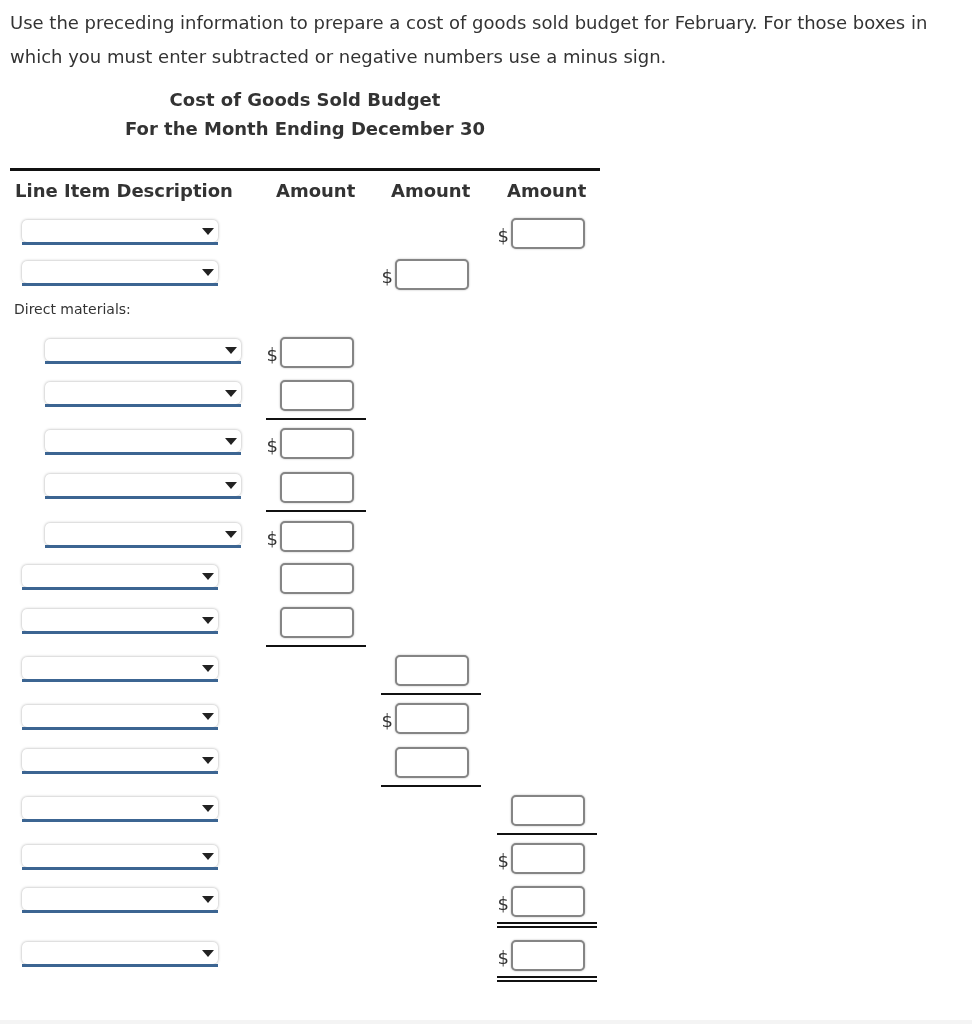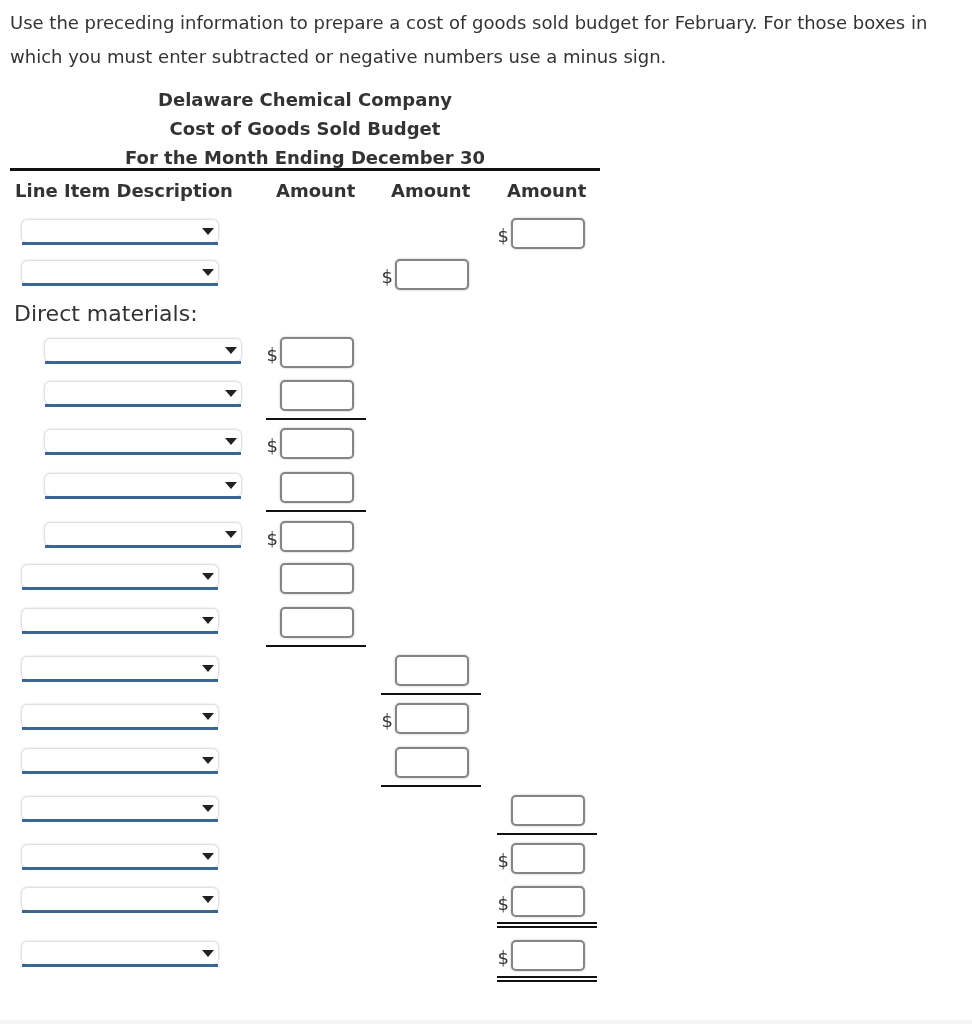--- a/index.html
+++ b/index.html
@@ -48,21 +48,21 @@
     top: 180px;
     font-weight: bold;
     font-size: 18px;
     color: #333;
     white-space: nowrap;
   }
   .label-dm {
     position: absolute;
     left: 14px;
     top: 301px;
-    font-size: 22px;
+    font-size: 14px;
     color: #333;
   }
   .dropdown {
     position: absolute;
     width: 196px;
     height: 22px;
     background: #fff;
     border-radius: 5px;
     box-shadow: 0 0 3px rgba(0,0,0,0.35);
     cursor: pointer;
@@ -127,21 +127,20 @@
     height: 4px;
     background: #f4f4f4;
   }
 </style>
 </head>
 <body>
 
 <div class="instructions">Use the preceding information to prepare a cost of goods sold budget for February. For those boxes in which you must enter subtracted or negative numbers use a minus sign.</div>
 
 <div class="header h1">
-  <span>Delaware Chemical Company</span>
   <span>Cost of Goods Sold Budget</span>
   <span>For the Month Ending December 30</span>
 </div>
 
 <div class="rule-top"></div>
 
 <div class="colhead" style="left:15px;">Line Item Description</div>
 <div class="colhead" style="left:276px;">Amount</div>
 <div class="colhead" style="left:391px;">Amount</div>
 <div class="colhead" style="left:507px;">Amount</div>

